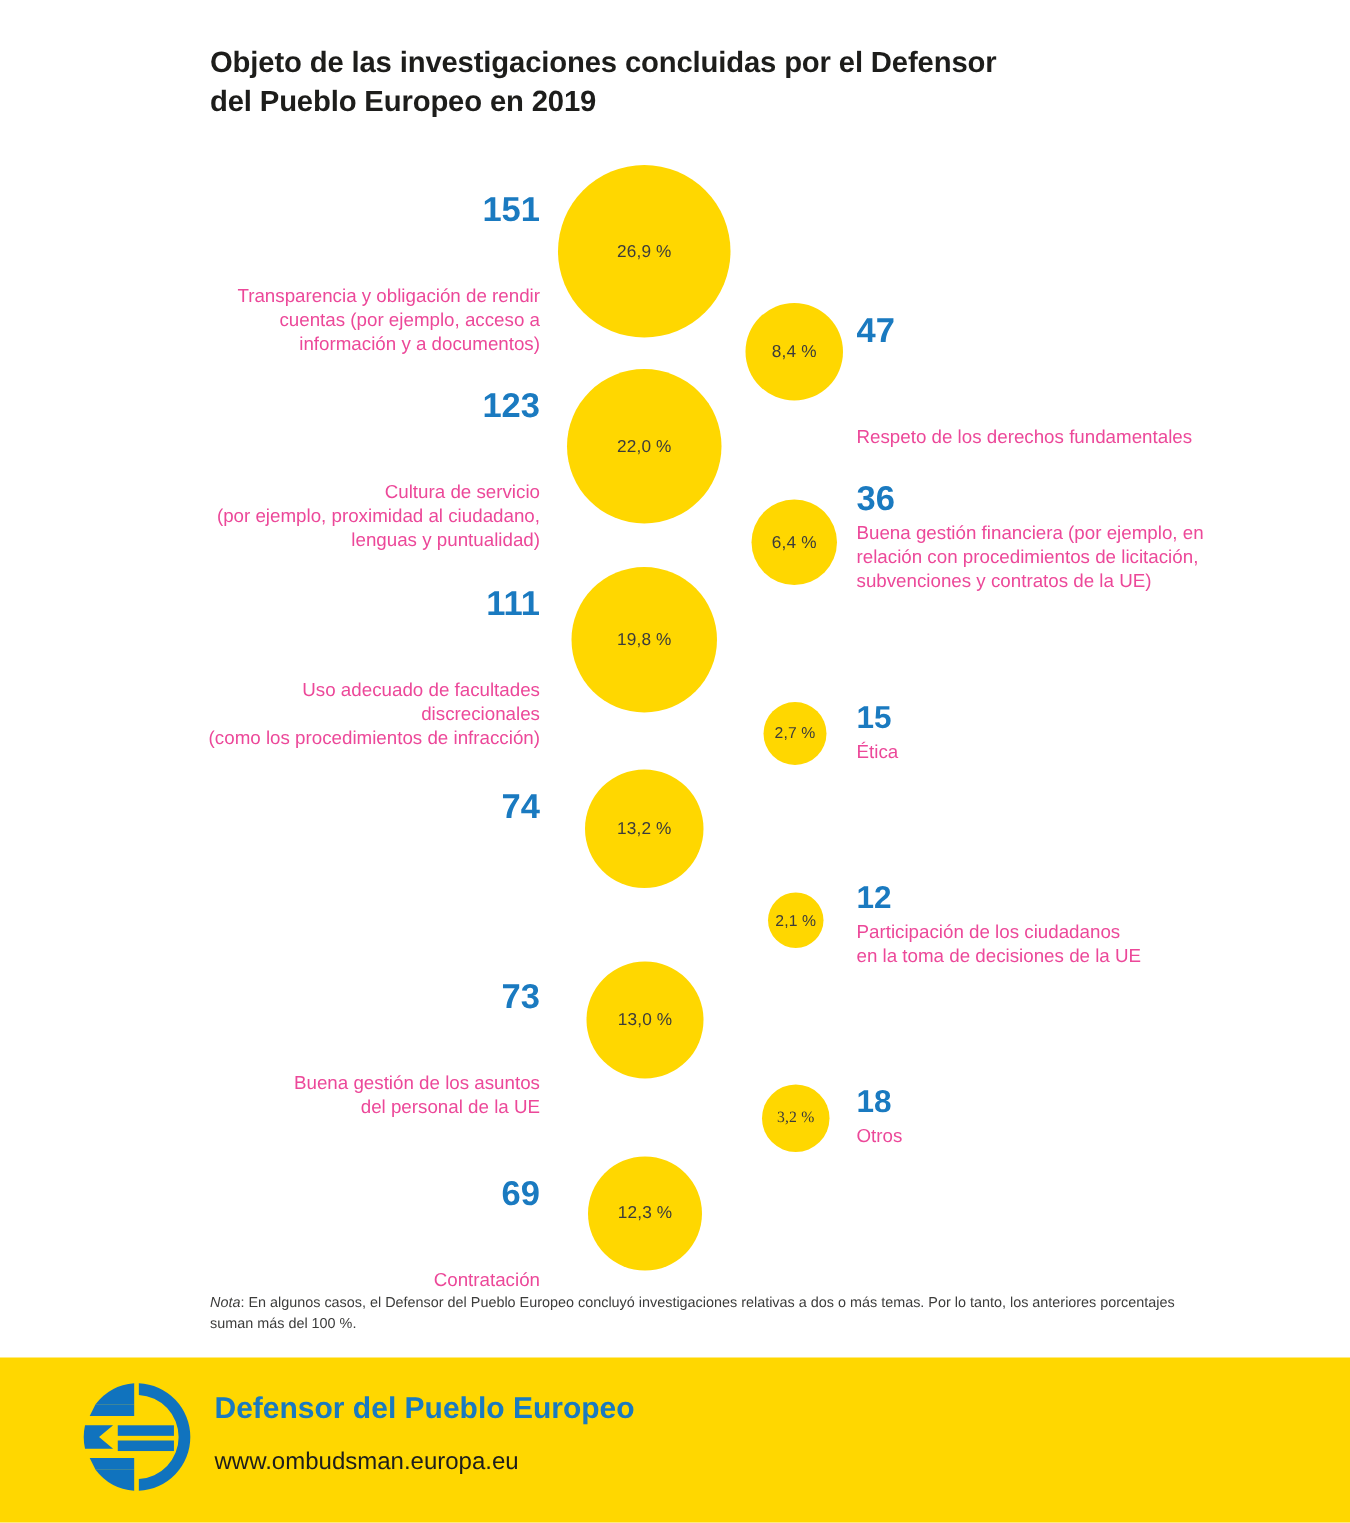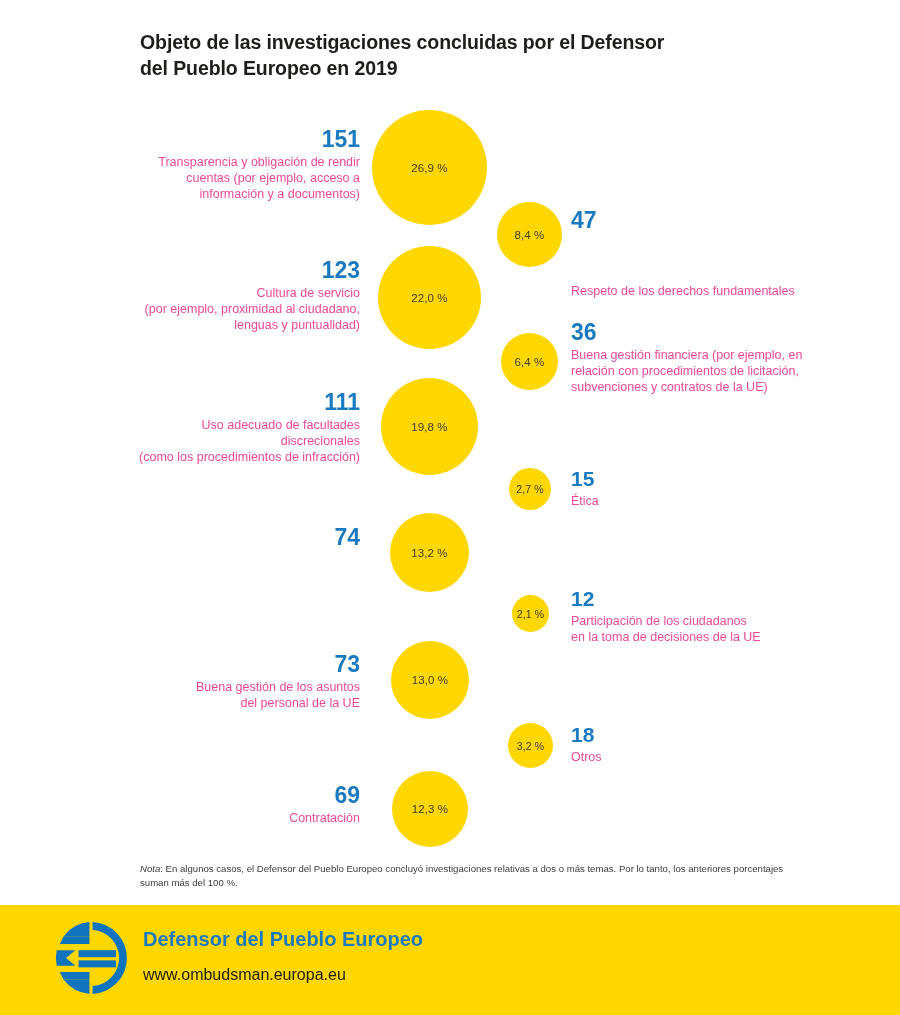--- a/index.html
+++ b/index.html
@@ -56,21 +56,21 @@
     white-space: nowrap;
     letter-spacing: 0.1px;
   }
   .bubble-pct.sm { font-size: 10.5px; }
 
   .labelblock {
     position: absolute;
     display: flex;
     flex-direction: column;
   }
-  .labelblock.right-align { align-items: flex-end; text-align: right; }
+  .labelblock.right-align { align-items: flex-end; text-align: right; gap: 35px; }
   .labelblock.left-align  { align-items: flex-start; text-align: left; }
 
   .count {
     font-size: 23px;
     font-weight: bold;
     color: #1a7ac0;
     line-height: 1.05;
     margin-bottom: 3px;
   }
   .count.small { font-size: 21px; }
@@ -256,21 +256,21 @@
     <div class="labelblock left-align" style="left:571px; top:588px; width:300px;">
       <span class="count small">12</span>
       <span class="desc">
         <span>Participación de los ciudadanos</span><br>
         <span>en la toma de decisiones de la UE</span>
       </span>
     </div>
   </div>
 
   <div class="item">
-    <div class="bubble" style="left:508px; top:723px; width:45px; height:45px;">
+    <div class="bubble" style="left:508px; top:723px; width:45px; height:45px;font-family:Liberation Serif, serif;">
       <span class="bubble-pct sm">3,2 %</span>
     </div>
     <div class="labelblock left-align" style="left:571px; top:724px; width:300px;text-align:right;">
       <span class="count small">18</span>
       <span class="desc">
         <span>Otros</span>
       </span>
     </div>
   </div>
 

